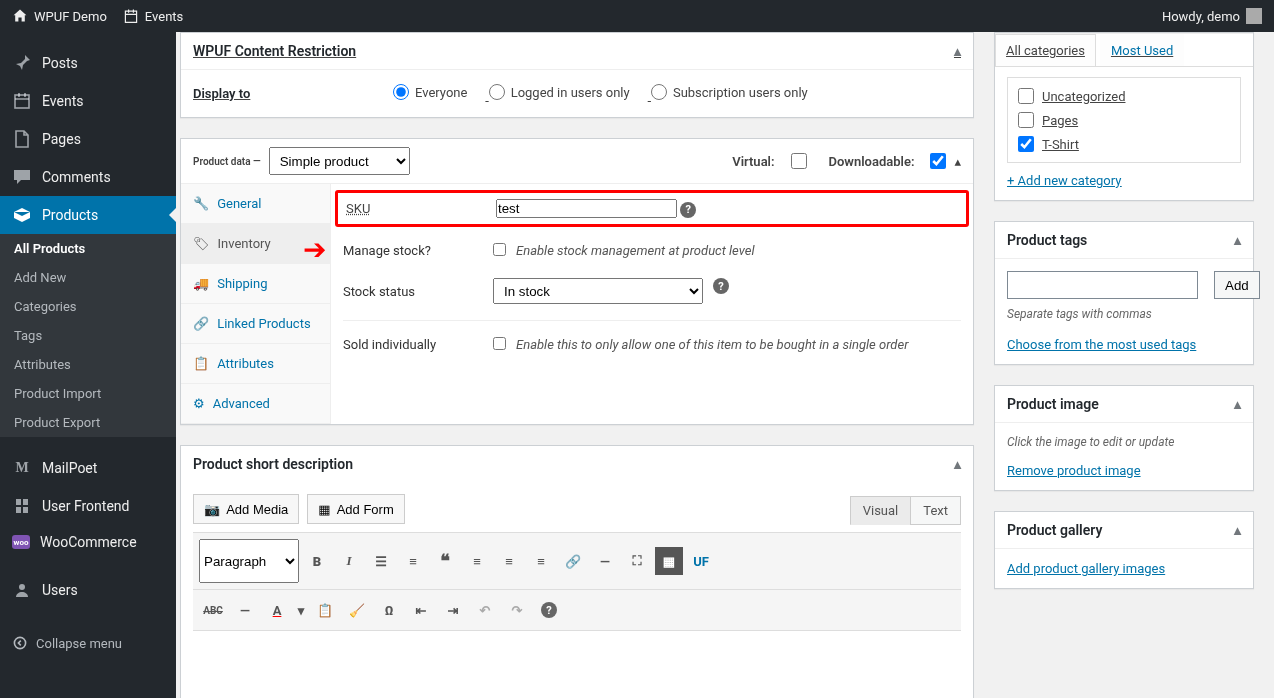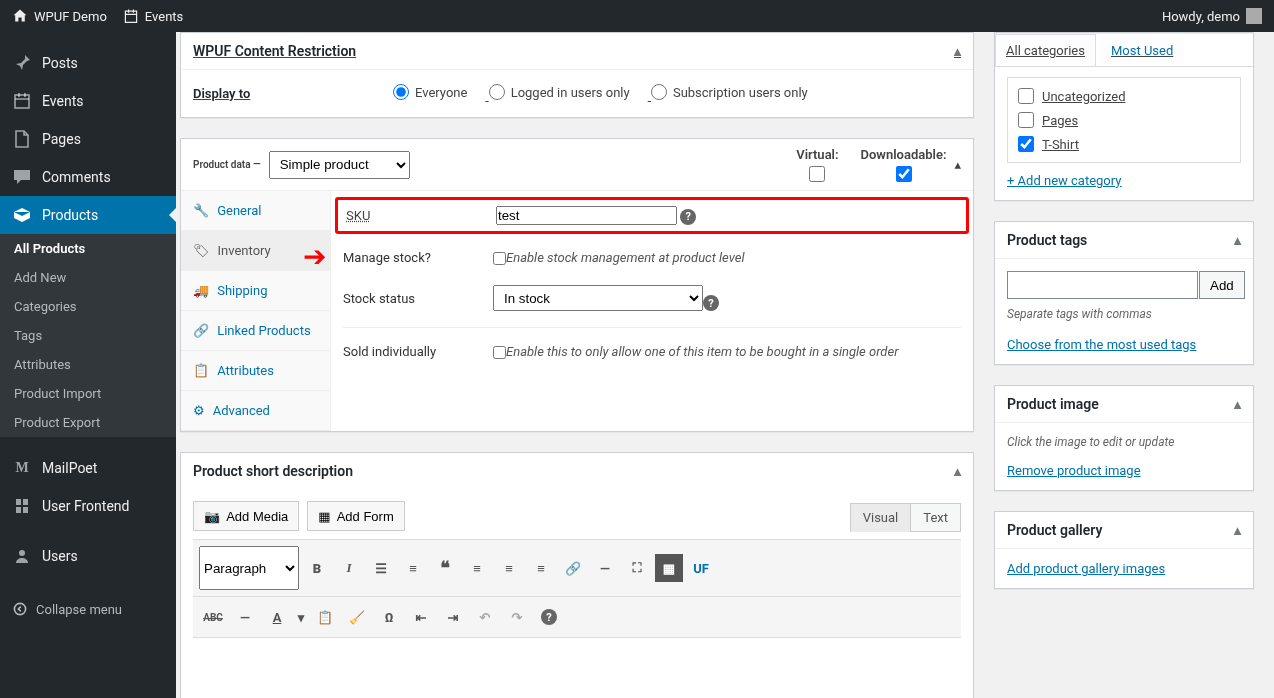--- a/index.html
+++ b/index.html
@@ -39,33 +39,33 @@
 
 .restrict-row { display: flex; align-items: center; padding: 14px 12px 14px 12px; border-top: 1px solid #eee; }
 .restrict-row .label { width: 200px; font-weight: 600; color: #23282d; }
 .radio-opt { display: inline-flex; align-items: center; gap: 6px; margin-right: 18px; color: #444; }
 .radio-opt input { width: 16px; height: 16px; }
 
 
 .pd-header { display: flex; align-items: center; gap: 8px; padding: 8px 12px; flex-wrap: wrap; }
 .pd-header h2 { font-size: 10px; font-weight: 600; }
 .pd-header select { height: 28px; padding: 2px 24px 2px 6px; }
-.pd-header .flag { margin-left: 14px; display: inline-flex; align-items: center; gap: 4px; font-weight: 600; font-size: 13px; flex-direction: column; }
+.pd-header .flag { margin-left: 14px; display: inline-flex; align-items: center; gap: 16px; font-weight: 600; font-size: 13px; }
 .pd-header .flag input { width: 16px; height: 16px; }
 .pd-header .spacer { flex: 1; }
 
 .pd-body { display: flex; border-top: 1px solid #eee; }
 .pd-tabs { width: 150px; background: #f9f9f9; border-right: 1px solid #eee; }
 .pd-tab { padding: 12px 12px; color: #0073aa; display: flex; align-items: center; gap: 8px; font-size: 13px; cursor: pointer; border-bottom: 1px solid #eee; }
 .pd-tab.active { background: #eee; color: #555; }
 .pd-panel { flex: 1; padding: 12px; position: relative; }
 
 .pd-row { display: flex; align-items: center; padding: 10px 0; }
 .pd-row .plabel { width: 150px; color: #333; }
-.pd-row .pcontrol { display: flex; align-items: flex-end; }
+.pd-row .pcontrol { display: flex; align-items: flex-start; gap: 10px; }
 .pd-row select { width: 210px; height: 26px; padding: 2px 6px; }
 .hint { font-style: italic; color: #555; }
 .help { width: 16px; height: 16px; border-radius: 50%; background: #666; color: #fff; display: inline-flex; align-items: center; justify-content: center; font-size: 11px; font-weight: 700; }
 
 
 .red-box { border: 3px solid #ff0000; border-radius: 3px; padding: 6px 8px; margin: -6px -8px 6px -8px; display: flex; align-items: center; }
 .red-arrow { position: absolute; left: -28px; top: 52px; color: #ff0000; font-size: 28px; line-height: 1; }
 
 
 .editor-toolbar { display: flex; gap: 8px; padding: 0 0 8px 0; border-bottom: 1px solid #ddd; margin: 0 12px; position: relative; }
@@ -80,21 +80,21 @@
 .mce-area { background: #fff; min-height: 80px; }
 
 
 .cat-tabs { display: flex; border-bottom: 1px solid #ddd; margin: -12px -12px 10px -12px; }
 .cat-tab { padding: 8px 10px; border: 1px solid #ddd; border-bottom: none; margin-right: 4px; background: #fdfdfd; cursor: pointer; }
 .cat-tab.inactive { border-color: transparent; color: #0073aa; }
 .cat-list label { display: flex; align-items: center; gap: 8px; padding: 4px 0 4px 10px; }
 .cat-list input { width: 16px; height: 16px; }
 .linkish { color: #0073aa; text-decoration: underline; cursor: pointer; }
 .add-btn { border: 1px solid #7e8993; background: #f6f7f7; height: 28px; padding: 0 10px; cursor: pointer; }
-.tag-row { display: flex; gap: 1px; }
+.tag-row { display: flex; gap: 16px; }
 .tag-row input { flex: 1; height: 28px; border: 1px solid #7e8993; padding: 2px 6px; }
 .small-note { color: #666; font-style: italic; font-size: 12px; }
 
 svg { display: block; }
 </style>
 </head>
 <body>
 
 <div class="adminbar">
   <div class="adminbar-left">
@@ -180,20 +180,24 @@
     <span class="menu-icon" style="font-weight:700;font-family:serif;">M</span>
     <span>MailPoet</span>
   </div>
   <div class="menu-item">
     <span class="menu-icon">
         <svg width="20" height="20" viewBox="0 0 20 20" fill="currentColor">
           <path d="M4 3h5v6H4zM11 3h5v6h-5zM4 11h5v6H4zM11 11h5v6h-5z"></path>
         </svg>
       </span>
     <span>User Frontend</span>
+  </div>
+  <div class="menu-item">
+    <span class="menu-icon" style="background:#7f54b3;color:#fff;width:18px;height:14px;border-radius:3px;font-size:8px;font-weight:700;">woo</span>
+    <span>WooCommerce</span>
   </div>
   <div class="menu-sep"></div>
   <div class="menu-item">
     <span class="menu-icon">
         <svg width="20" height="20" viewBox="0 0 20 20" fill="currentColor">
           <circle cx="10" cy="7" r="3"></circle>
           <path d="M4 17c0-3 3-5 6-5s6 2 6 5"></path>
         </svg>
       </span>
     <span>Users</span>

